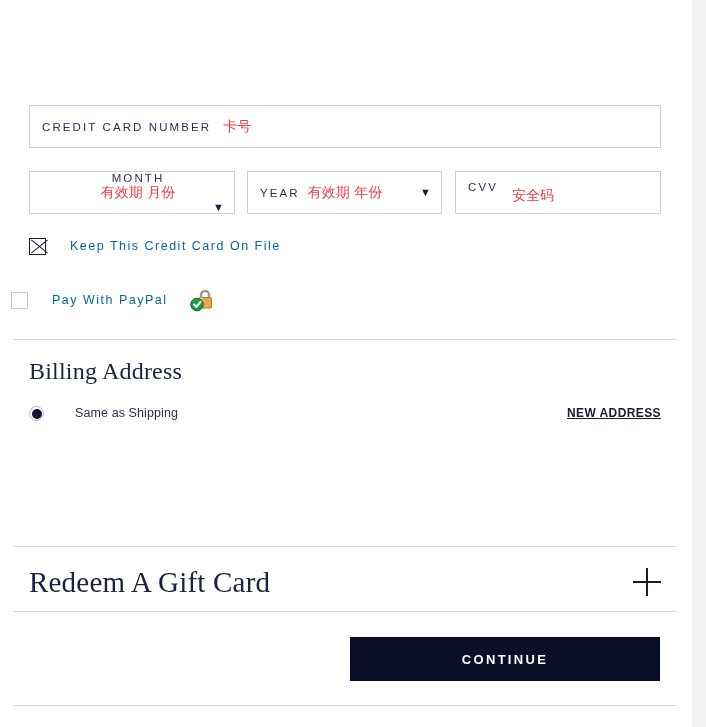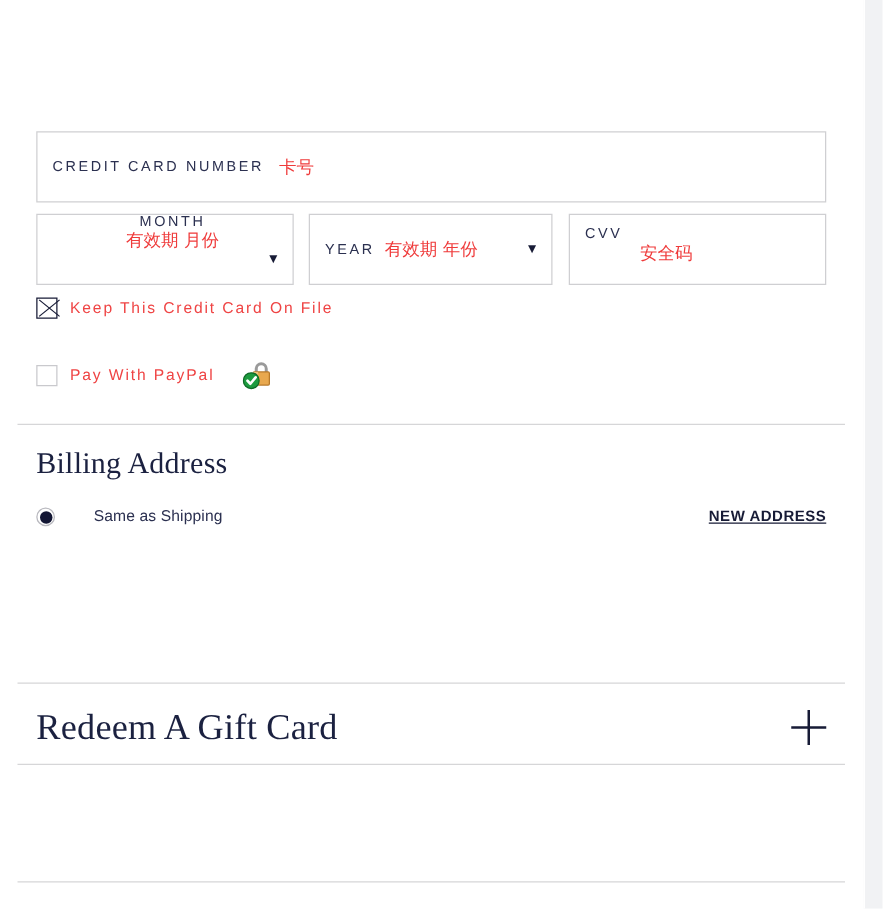--- a/index.html
+++ b/index.html
@@ -90,21 +90,21 @@
     position: absolute;
     left: 0;
     top: 78px;
     width: 691px;
   }
   .field {
     position: absolute;
     box-sizing: border-box;
     border: 1px solid #cfcfd2;
     background: #ffffff;
-    height: 57px;
+    height: 43px;
     display: flex;
     align-items: center;
     overflow: hidden;
   }
   .field-label {
     font-size: 11.5px;
     letter-spacing: 2.1px;
     color: #2b3050;
     white-space: nowrap;
     margin-left: 12px;
@@ -133,21 +133,21 @@
   #f-year .field-value { margin-left: 8px; }
 
   
   .check-row {
     position: absolute;
     display: flex;
     align-items: center;
     height: 20px;
   }
   #row-keep   { left: 29px; top: 158px; }
-  #row-paypal { left: 29px; top: 212px; }
+  #row-paypal { left: 11px; top: 212px; }
   .cbox {
     position: relative;
     box-sizing: border-box;
     width: 17px;
     height: 17px;
     border: 1px solid #6d6f80;
     background: #fff;
     flex: 0 0 auto;
   }
   .cbox.checked { border-color: #171b36; }
@@ -158,24 +158,24 @@
     left: -1px;
     top: 7px;
     width: 21px;
     height: 1px;
     background: #171b36;
   }
   .cbox.checked::before { transform: rotate(39deg); }
   .cbox.checked::after  { transform: rotate(-39deg); }
   .cbox.unchecked { border: 1px solid #c9c9cd; }
   .check-label {
-    margin-left: 10px;
+    margin-left: 24px;
     font-size: 12.5px;
     letter-spacing: 1.5px;
-    color: #ef4444;
+    color: #0369a1;
     white-space: nowrap;
   }
   #paypal-lock {
     margin-left: 22px;
     position: relative;
     width: 26px;
     height: 24px;
     flex: 0 0 auto;
   }
 
@@ -363,16 +363,17 @@
     <span class="radio selected"></span>
     <span id="billing-radio-label">Same as Shipping</span>
     <span id="new-address">NEW ADDRESS</span>
   </div>
 
   <div id="giftcard-row">
     <span id="giftcard-title">Redeem A Gift Card</span>
     <span id="giftcard-plus"></span>
   </div>
 
+  <button id="continue-button">CONTINUE</button>
 
 </div>
 
 <div id="page-edge"></div>
 
 </body></html>

